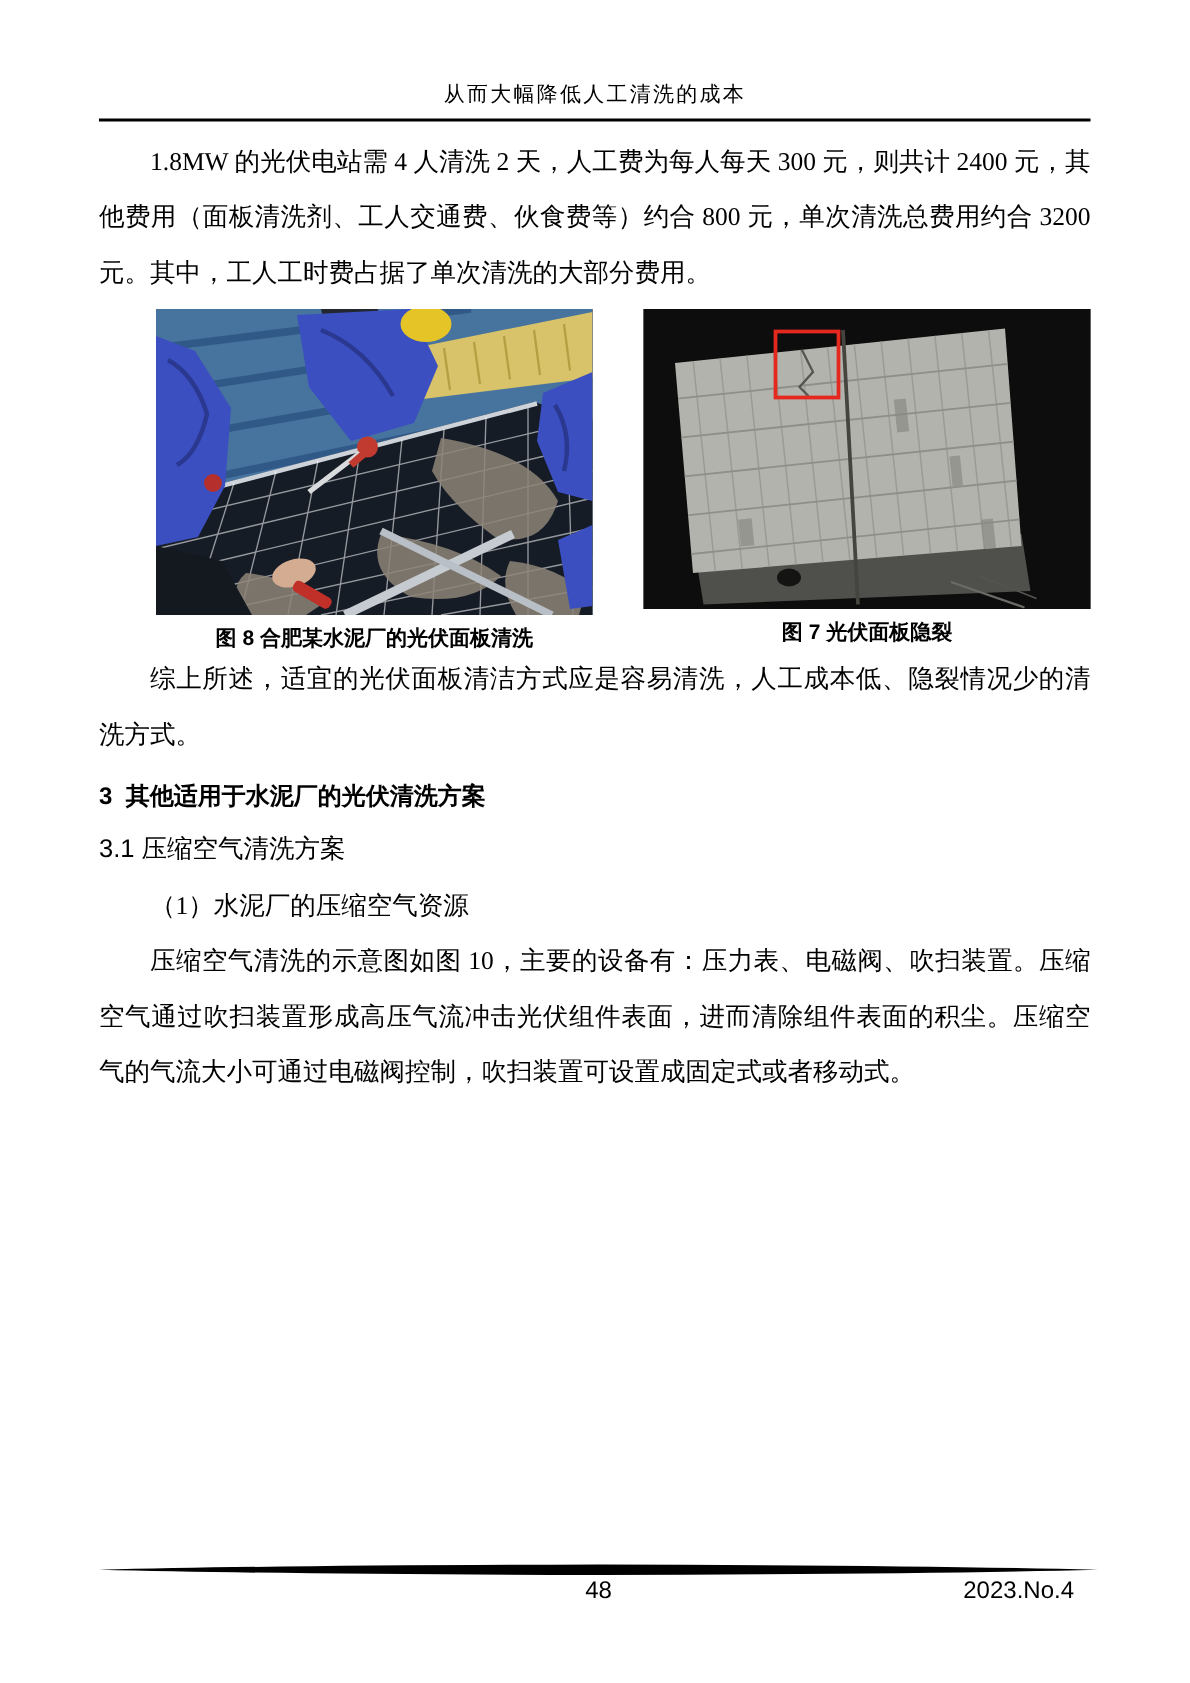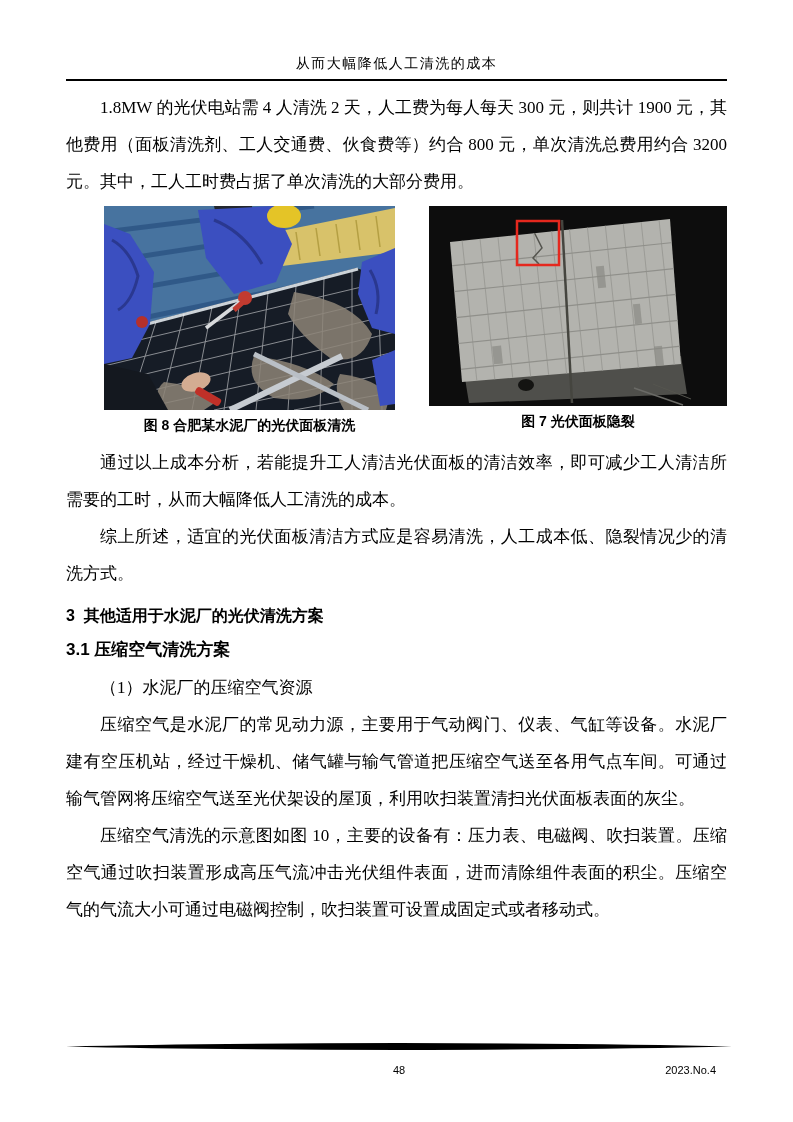--- a/index.html
+++ b/index.html
@@ -52,48 +52,48 @@
   h2.sec-heading {
     font-family:"Liberation Sans","DejaVu Sans",sans-serif;
     font-weight:bold;
     font-size:16px;
     line-height:32px;
     margin:8px 0 2px 0;
     white-space:pre-wrap;
   }
   h3.subsec-heading {
     font-family:"Liberation Sans","DejaVu Sans",sans-serif;
-    font-weight:bold;
+    font-weight:normal;
     font-size:17px;
     line-height:32px;
     margin:2px 0 3px 0;
     white-space:pre-wrap;
   }
 
   .page-footer {
     position:absolute;
     left:66px;
     width:666px;
     top:1042px;
     font-family:"Liberation Sans","DejaVu Sans",sans-serif;
   }
   .footer-rule-svg { display:block; width:666px; height:9px; }
-  .footer-row { position:relative; height:18px; margin-top:13px; font-size:11px; }
+  .footer-row { position:relative; height:18px; margin-top:1px; font-size:16px; }
   .footer-page-num { position:absolute; left:0; right:0; text-align:center; }
   .footer-issue { position:absolute; right:16px; top:0; }
 </style>
 </head>
 <body>
 
 <div class="page">
 
   <div class="header-title">从而大幅降低人工清洗的成本</div>
   <hr class="header-rule">
 
-  <p class="body-para first-para">1.8MW 的光伏电站需 4 人清洗 2 天，人工费为每人每天 300 元，则共计 1900 元，其他费用（面板清洗剂、工人交通费、伙食费等）约合 800 元，单次清洗总费用约合 3200 元。其中，工人工时费占据了单次清洗的大部分费用。</p>
+  <p class="body-para first-para">1.8MW 的光伏电站需 4 人清洗 2 天，人工费为每人每天 300 元，则共计 2400 元，其他费用（面板清洗剂、工人交通费、伙食费等）约合 800 元，单次清洗总费用约合 3200 元。其中，工人工时费占据了单次清洗的大部分费用。</p>
 
   <div class="figures-row">
 
     <figure>
       <svg class="photo" width="291" height="204" viewBox="0 0 291 204" aria-hidden="true">
 
         <rect width="291" height="204" fill="#47739f"></rect>
         <g stroke="#2d5585" stroke-width="5" opacity="0.85">
           <line x1="0" y1="26" x2="210" y2="0"></line>
           <line x1="0" y1="56" x2="235" y2="20"></line>
@@ -218,28 +218,26 @@
         <ellipse cx="97" cy="179" rx="8" ry="6" fill="#141412"></ellipse>
 
         <line x1="205" y1="182" x2="254" y2="199" stroke="#6a6a66" stroke-width="1.5"></line>
         <line x1="224" y1="178" x2="262" y2="193" stroke="#55554f" stroke-width="1"></line>
       </svg>
       <figcaption>图 7 光伏面板隐裂</figcaption>
     </figure>
 
   </div>
 
-  <p class="body-para after-figures">通过以上成本分析，若能提升工人清洁光伏面板的清洁效率，即可减少工人清洁所需要的工时，从而大幅降低人工清洗的成本。</p>
   <p class="body-para">综上所述，适宜的光伏面板清洁方式应是容易清洗，人工成本低、隐裂情况少的清洗方式。</p>
 
   <h2 class="sec-heading">3  其他适用于水泥厂的光伏清洗方案</h2>
   <h3 class="subsec-heading">3.1 压缩空气清洗方案</h3>
 
   <p class="body-para">（1）水泥厂的压缩空气资源</p>
-  <p class="body-para">压缩空气是水泥厂的常见动力源，主要用于气动阀门、仪表、气缸等设备。水泥厂建有空压机站，经过干燥机、储气罐与输气管道把压缩空气送至各用气点车间。可通过输气管网将压缩空气送至光伏架设的屋顶，利用吹扫装置清扫光伏面板表面的灰尘。</p>
   <p class="body-para">压缩空气清洗的示意图如图 10，主要的设备有：压力表、电磁阀、吹扫装置。压缩空气通过吹扫装置形成高压气流冲击光伏组件表面，进而清除组件表面的积尘。压缩空气的气流大小可通过电磁阀控制，吹扫装置可设置成固定式或者移动式。</p>
 
   <div class="page-footer">
     <svg class="footer-rule-svg" viewBox="0 0 666 9" preserveAspectRatio="none" aria-hidden="true">
       <path d="M0,4.5 Q120,1.5 333,1 Q546,1.5 666,4.5 Q546,7.5 333,8 Q120,7.5 0,4.5 Z" fill="#000"></path>
     </svg>
     <div class="footer-row">
       <span class="footer-page-num">48</span>
       <span class="footer-issue">2023.No.4</span>
     </div>

